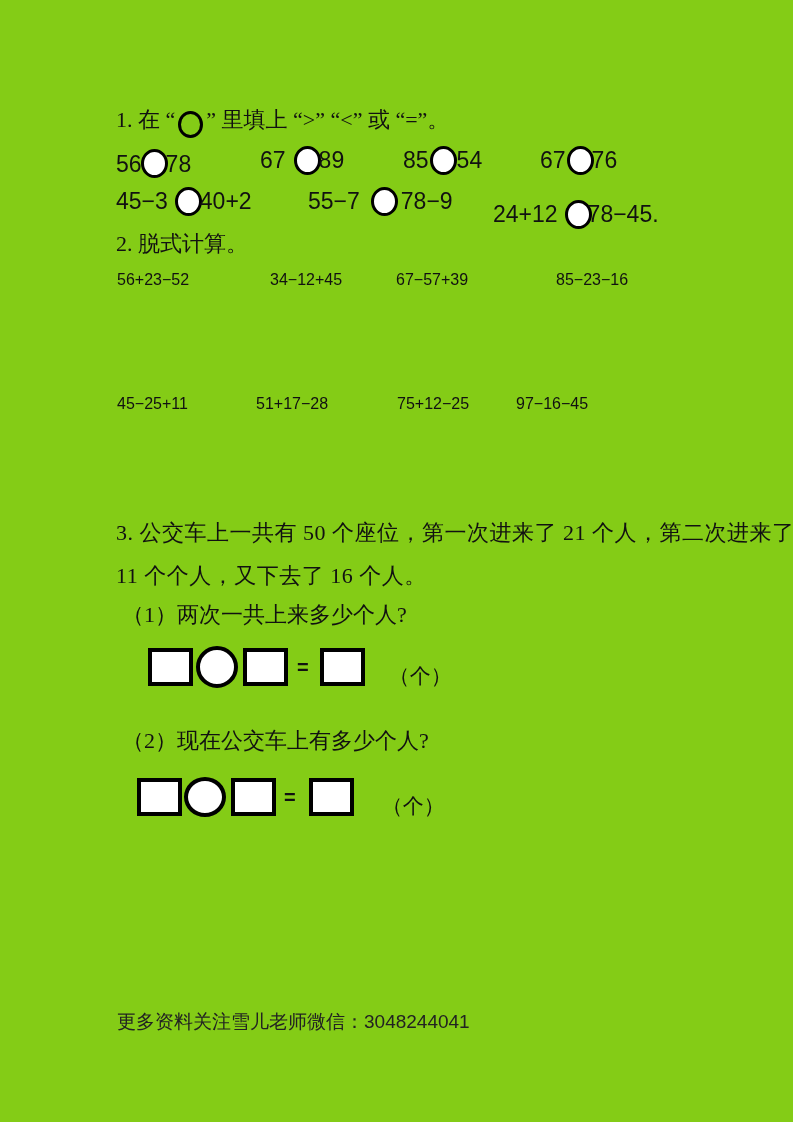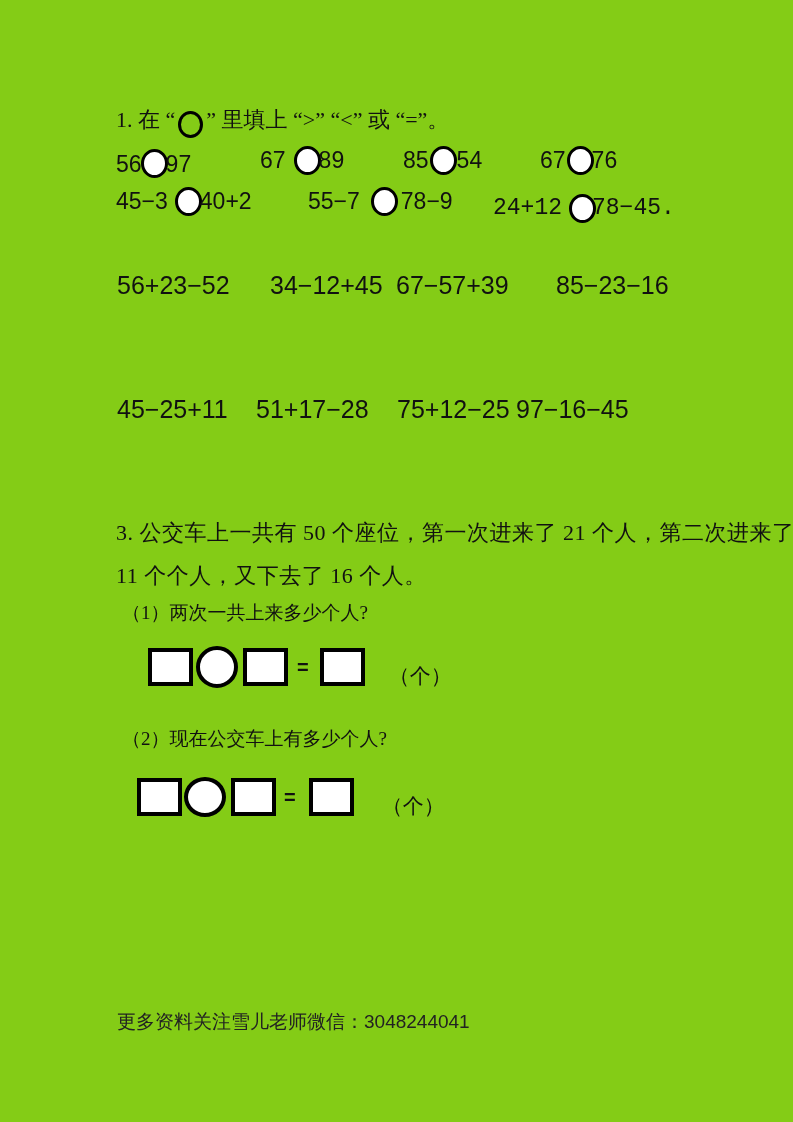--- a/index.html
+++ b/index.html
@@ -49,30 +49,30 @@
     border-radius: 50%;
     flex: 0 0 auto;
     background: #fff;
   }
 
   .sec-title {
     font-size: 22px;
     font-family: "Liberation Serif", serif;
     white-space: pre;
   }
-  .calc { font-size: 25px; white-space: pre; text-align: right; }
+  .calc { font-size: 16px; white-space: pre; text-align: right; }
 
   .q3line {
     font-size: 22px;
     font-family: Liberation Serif, serif;
     letter-spacing: 0.5px;
     white-space: pre;
   }
   .sublabel {
-    font-size: 19px;
+    font-size: 22px;
     font-family: "Liberation Serif", serif;
     white-space: pre;
   }
 
   
   .diagram { display: flex; align-items: center; }
   .dbox {
     width: 45px;
     height: 38px;
     border: 4px solid #000;
@@ -115,21 +115,21 @@
 
   <div class="abs title-line" style="left:116px; top:100px; height:40px;">
     <span>1. 在 “</span>
     <span class="title-circ"></span>
     <span>” 里填上 “&gt;” “&lt;” 或 “=”。</span>
   </div>
 
   <div class="abs cmp" style="left:116px; top:142px;align-items:flex-end;">
     <span>56</span>
     <span class="circ" style="margin:0 -2px 0 -1px;"></span>
-    <span>97</span>
+    <span>78</span>
   </div>
   <div class="abs cmp" style="left:260px; top:142px;">
     <span>67</span>
     <span class="circ" style="margin:0 -2px 0 8px;"></span>
     <span>89</span>
   </div>
   <div class="abs cmp" style="left:403px; top:142px;">
     <span>85</span>
     <span class="circ" style="margin:0 0 0 1px;"></span>
     <span>54</span>
@@ -143,26 +143,27 @@
   <div class="abs cmp" style="left:116px; top:183px;">
     <span>45−3</span>
     <span class="circ" style="margin:0 -2px 0 7px;"></span>
     <span>40+2</span>
   </div>
   <div class="abs cmp" style="left:308px; top:183px;">
     <span>55−7</span>
     <span class="circ" style="margin:0 3px 0 11px;"></span>
     <span>78−9</span>
   </div>
-  <div class="abs cmp" style="left:493px; top:190px;font-family:Liberation Mono, monospace;">
+  <div class="abs cmp" style="left:493px; top:196px;">
     <span>24+12</span>
     <span class="circ" style="margin:0 -4px 0 7px;"></span>
     <span>78−45.</span>
   </div>
 
+  <div class="abs sec-title" style="left:116px; top:229px;">2. 脱式计算。</div>
 
   <div class="abs calc" style="left:117px; top:271px;">56+23−52</div>
   <div class="abs calc" style="left:270px; top:271px;">34−12+45</div>
   <div class="abs calc" style="left:396px; top:271px;">67−57+39</div>
   <div class="abs calc" style="left:556px; top:271px;">85−23−16</div>
 
   <div class="abs calc" style="left:117px; top:395px;">45−25+11</div>
   <div class="abs calc" style="left:256px; top:395px;">51+17−28</div>
   <div class="abs calc" style="left:397px; top:395px;">75+12−25</div>
   <div class="abs calc" style="left:516px; top:395px;">97−16−45</div>

